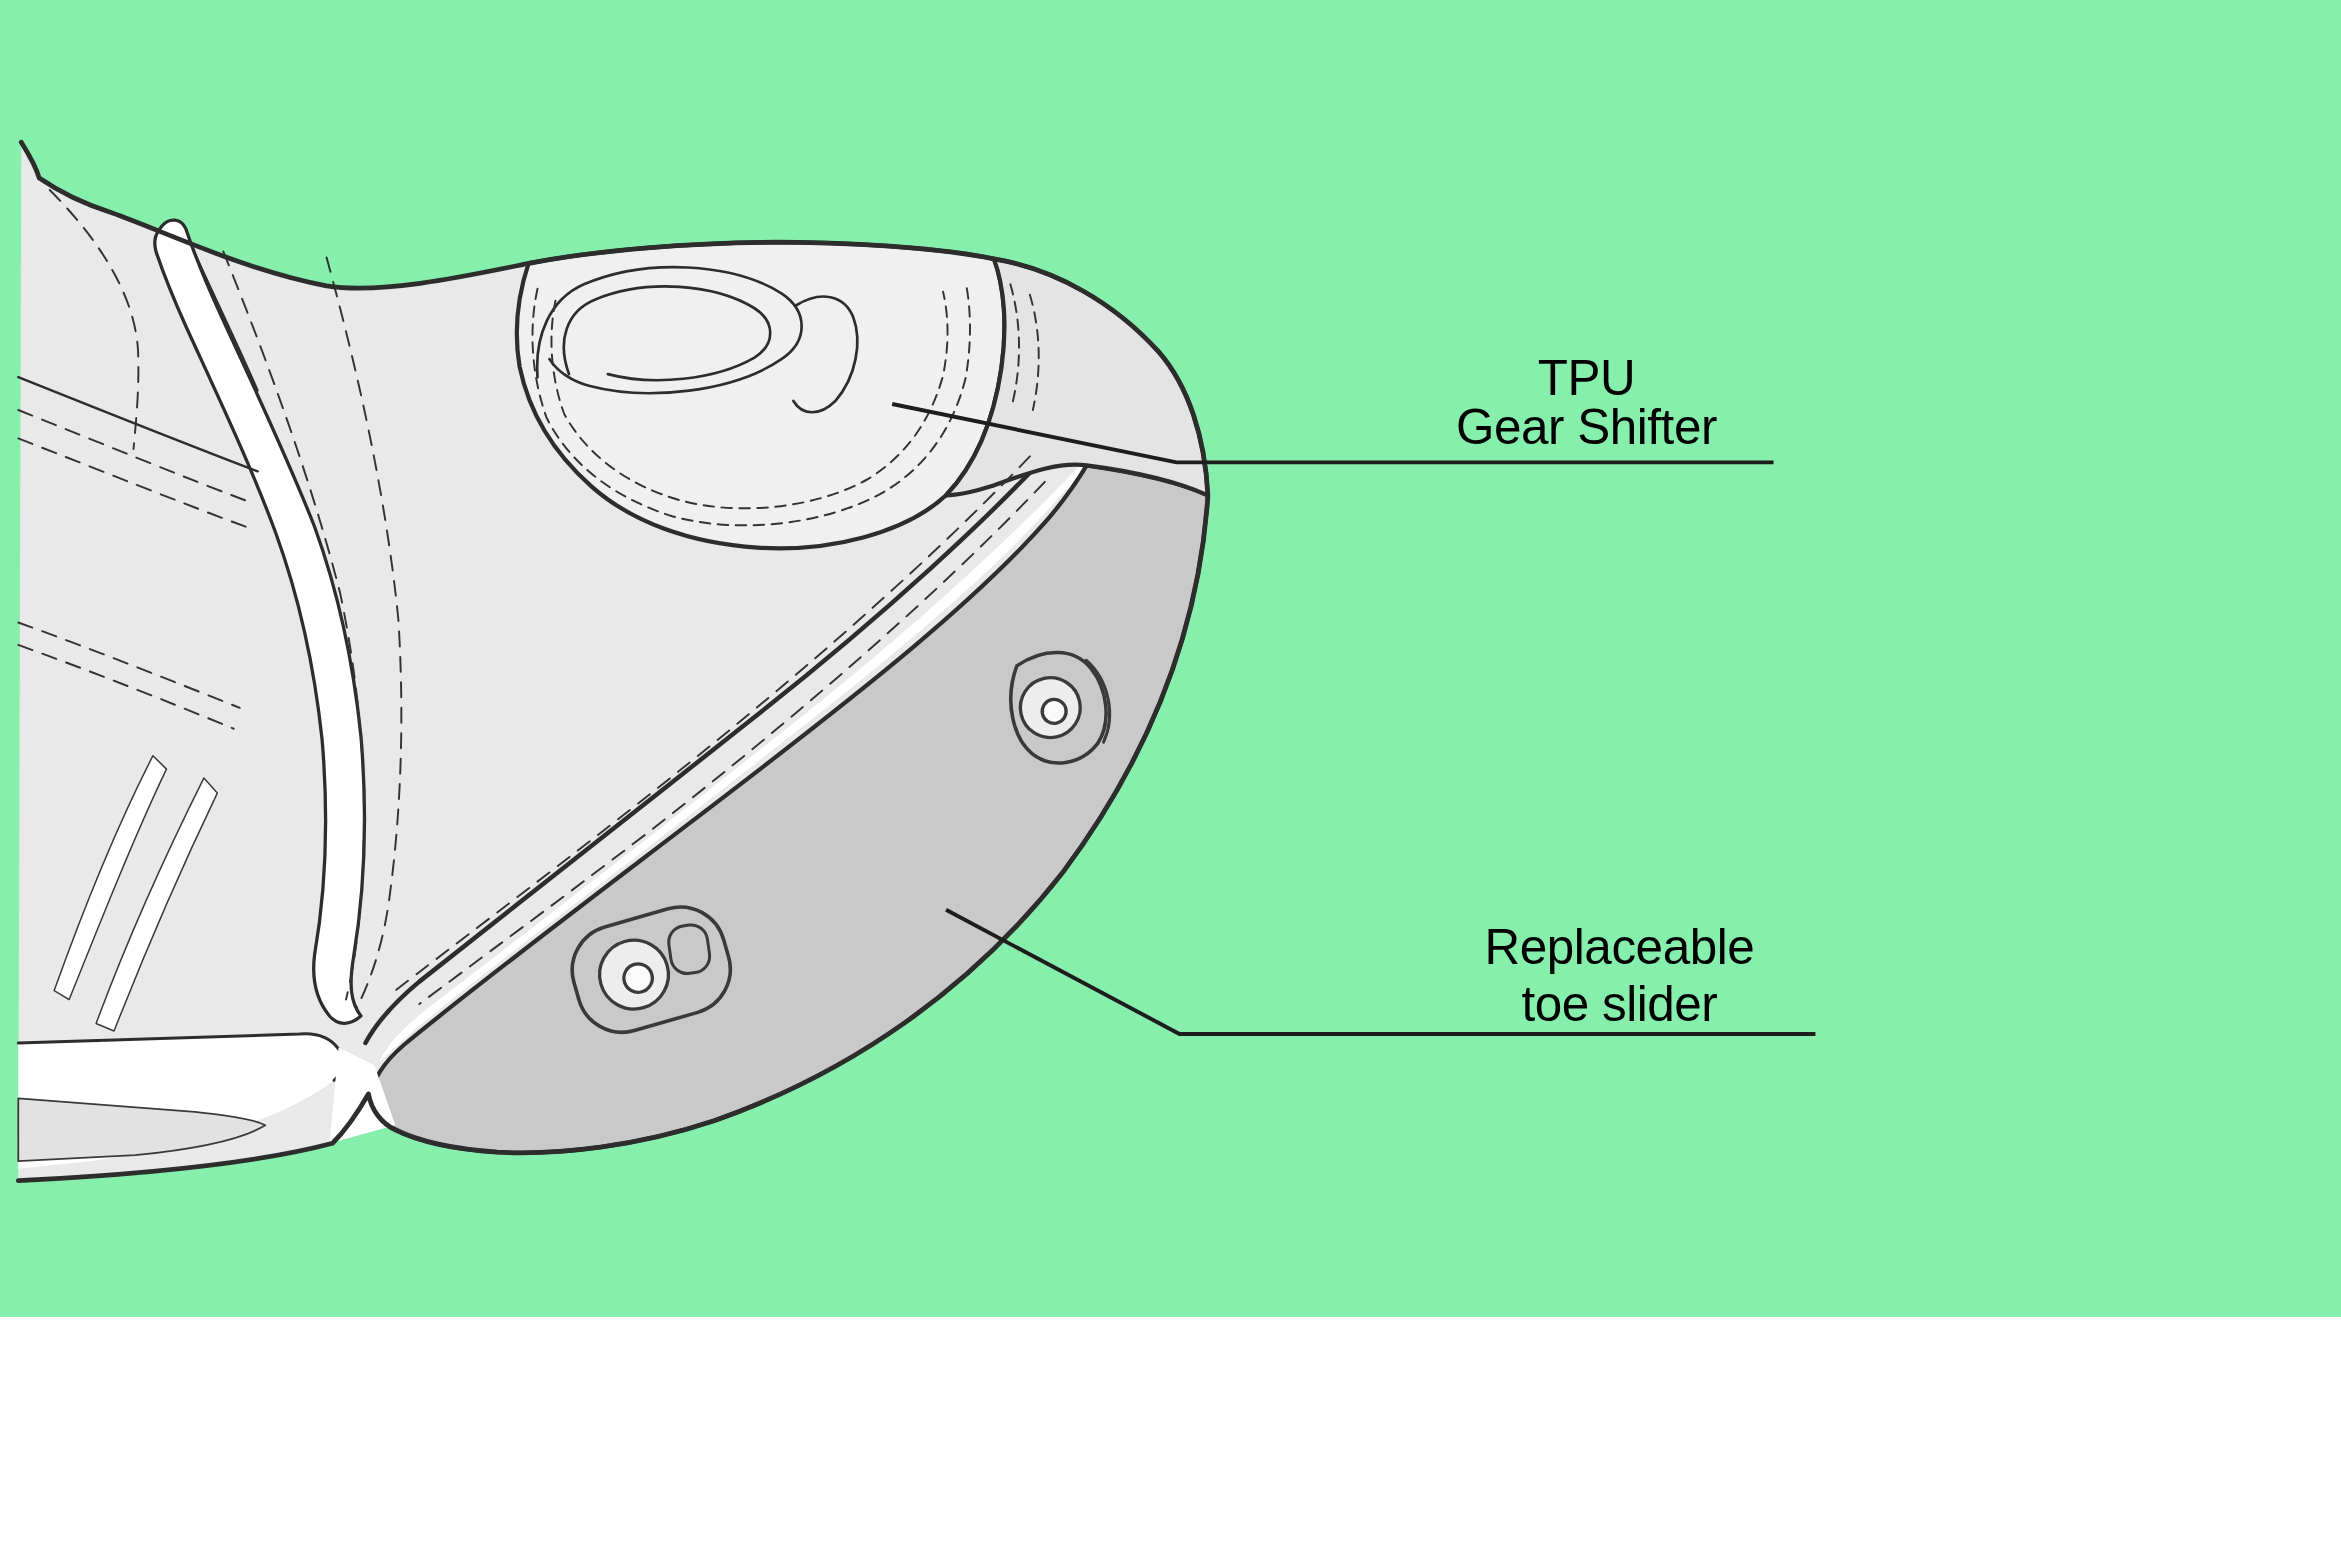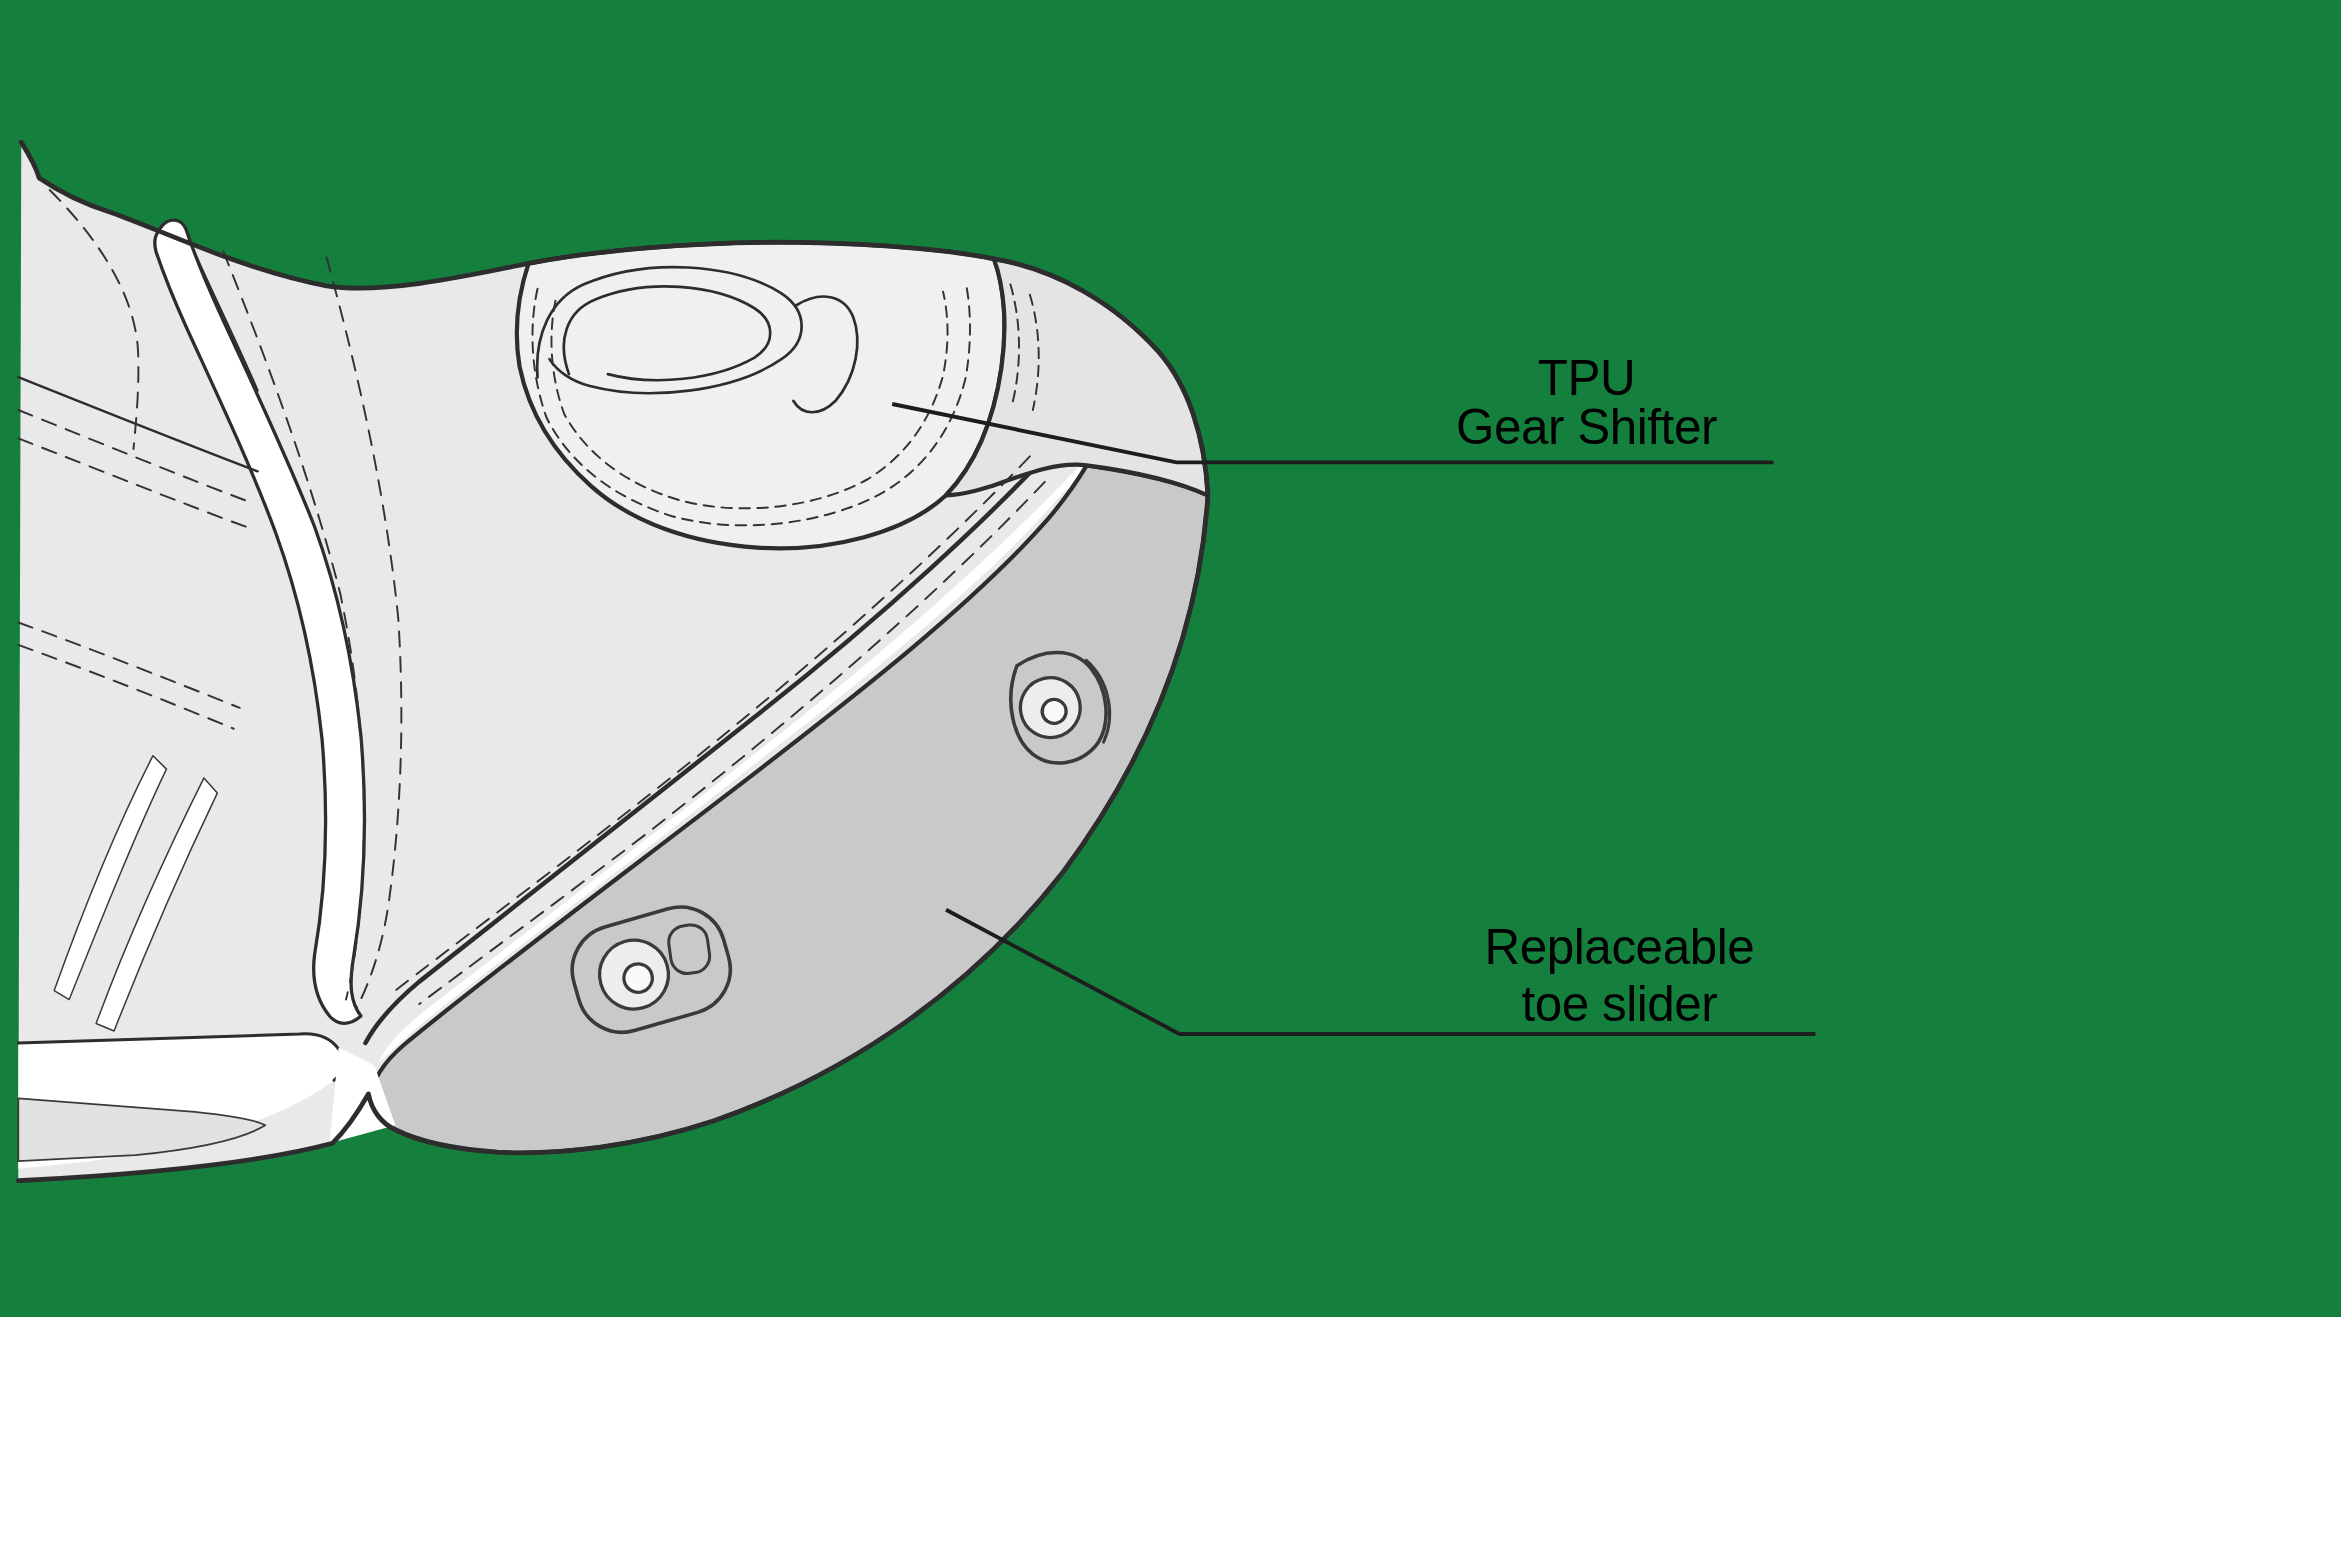--- a/index.html
+++ b/index.html
@@ -1,21 +1,21 @@
 <!DOCTYPE html>
 <html style="font-size:7.5px"><head>
 <meta charset="utf-8">
 <style>
   html,body{margin:0;padding:0;background:#ffffff;}
   .stage{
     position:relative;
     width:100vw;
     height:56.25vw; 
     max-height:100vh;
-    background:#15803d;
+    background:#86efac;
     overflow:hidden;
     font-family:"Liberation Sans", sans-serif;
   }
   svg{position:absolute;inset:0;width:100%;height:100%;display:block;}
   .callout-text{
     font-family:"Liberation Sans", sans-serif;
     font-size:33px;
     letter-spacing:-0.3px;
     font-weight:400;
   }

